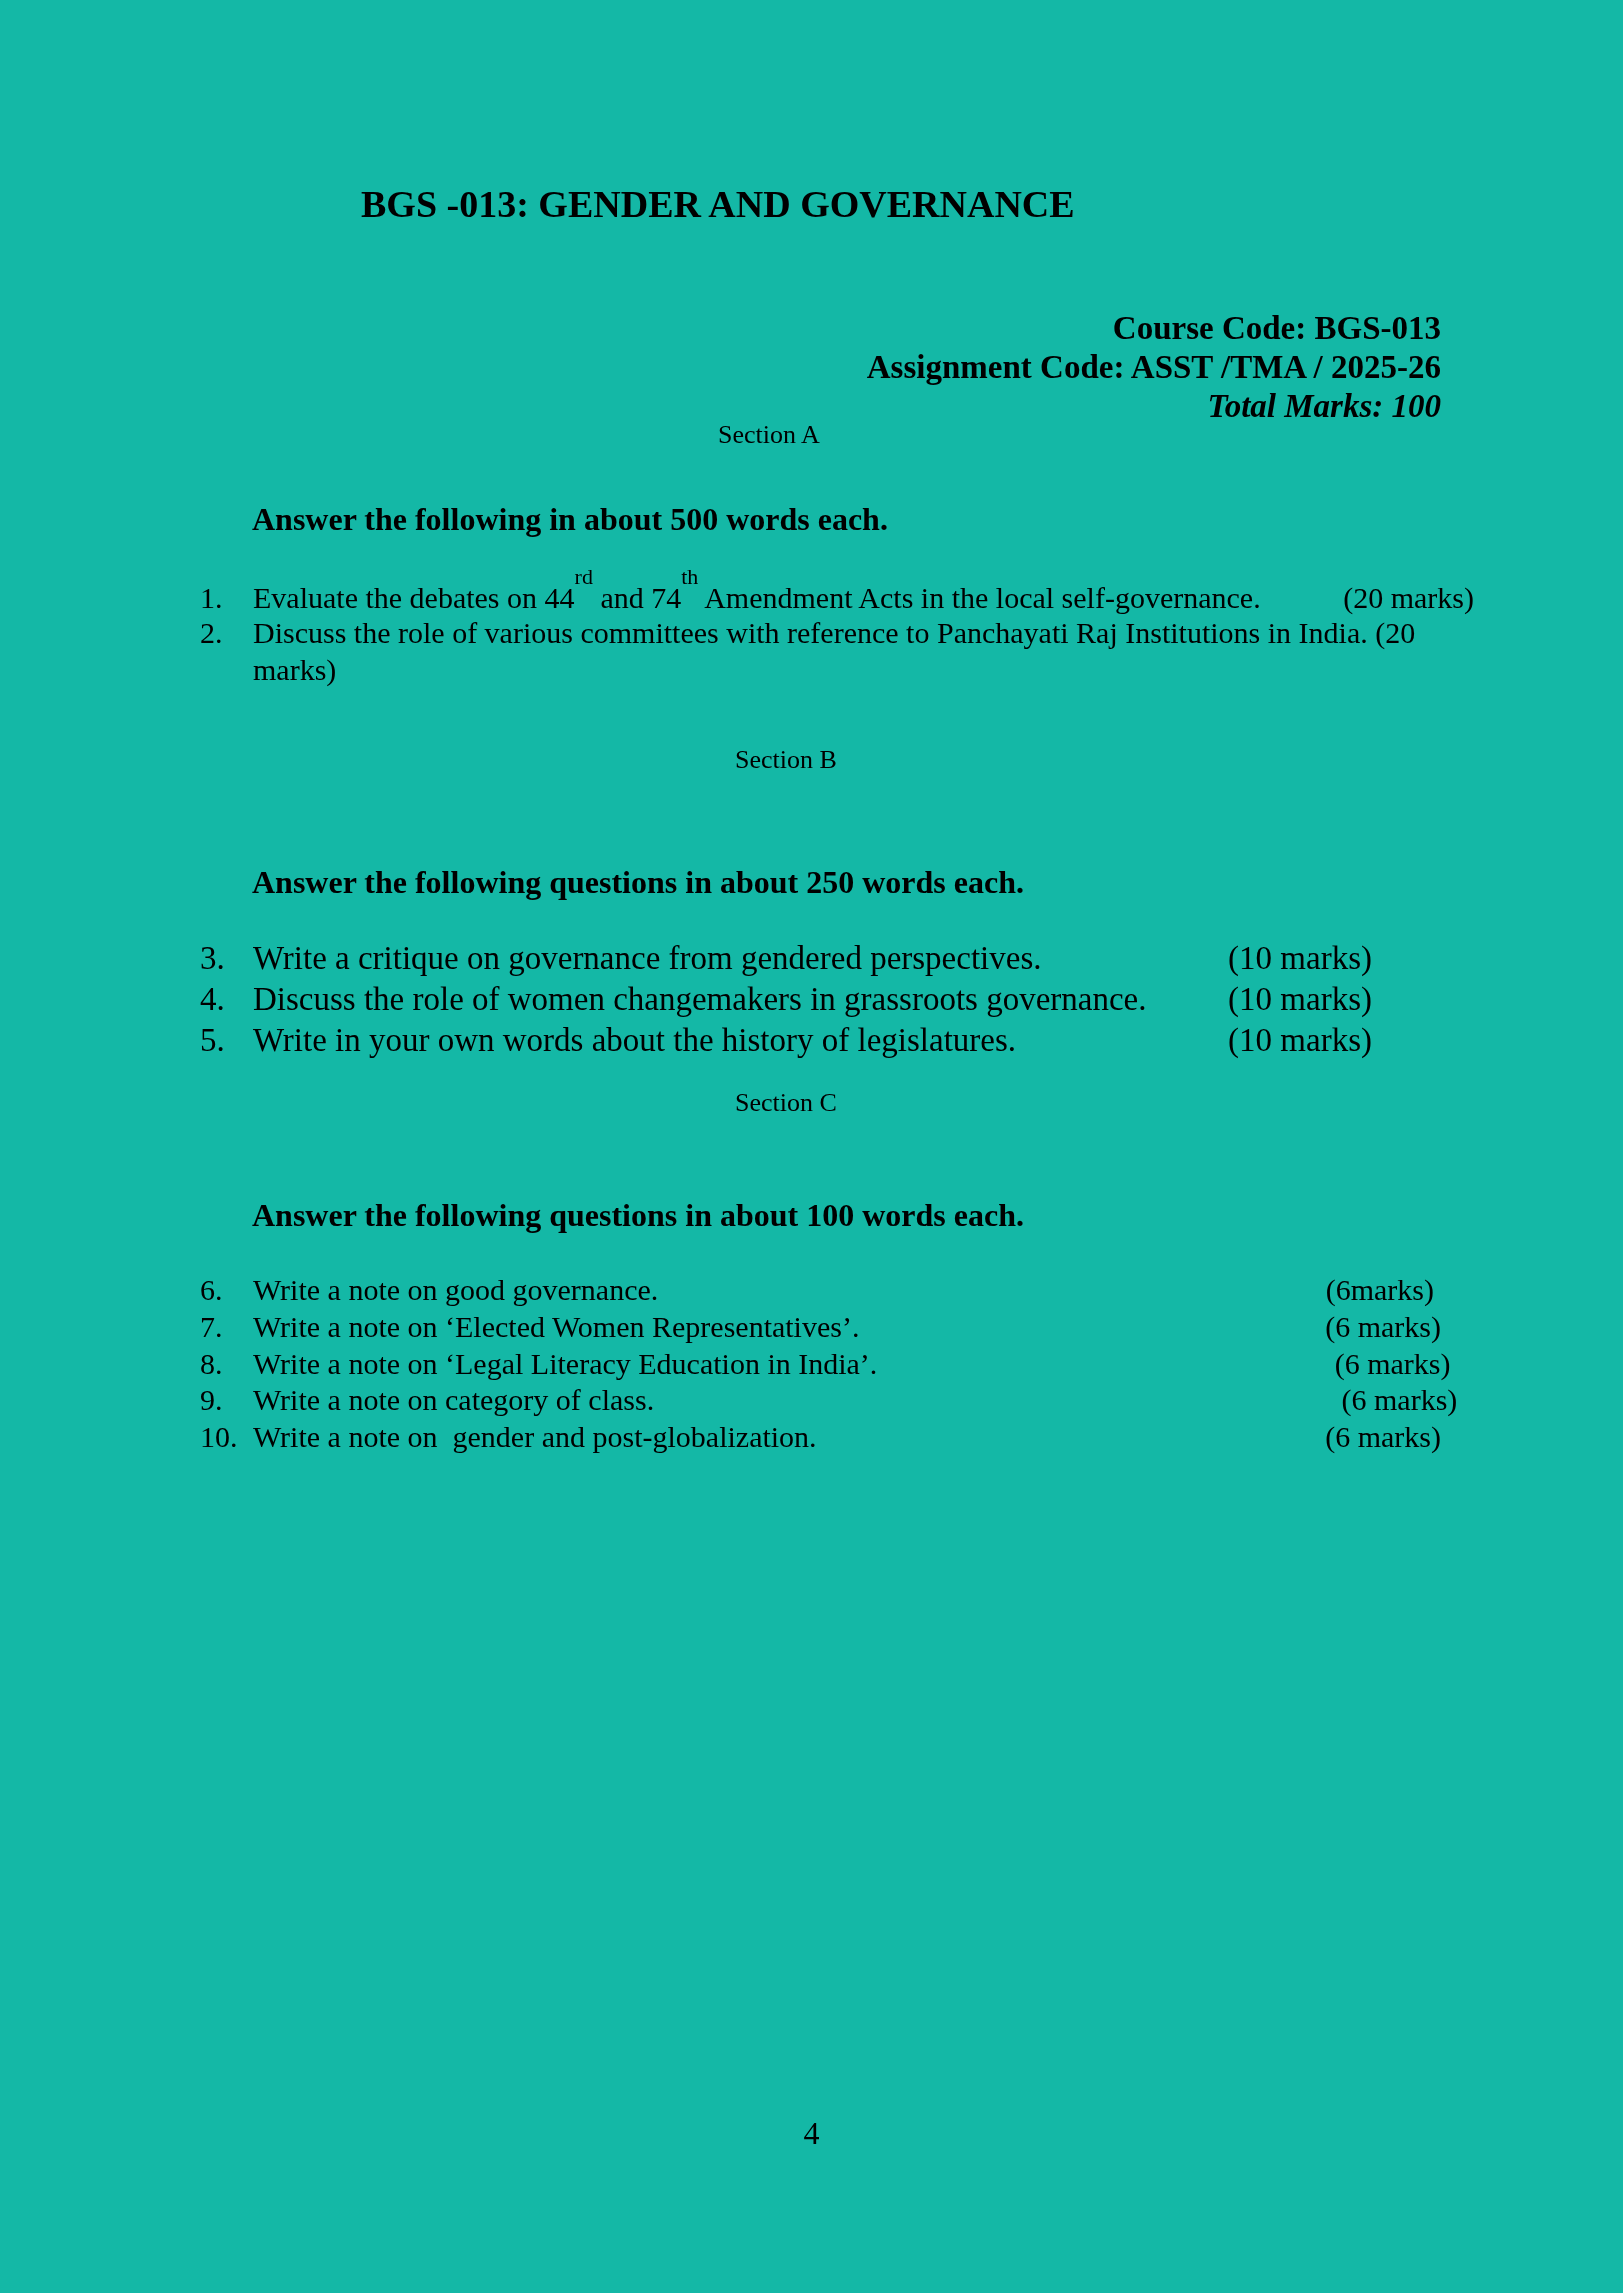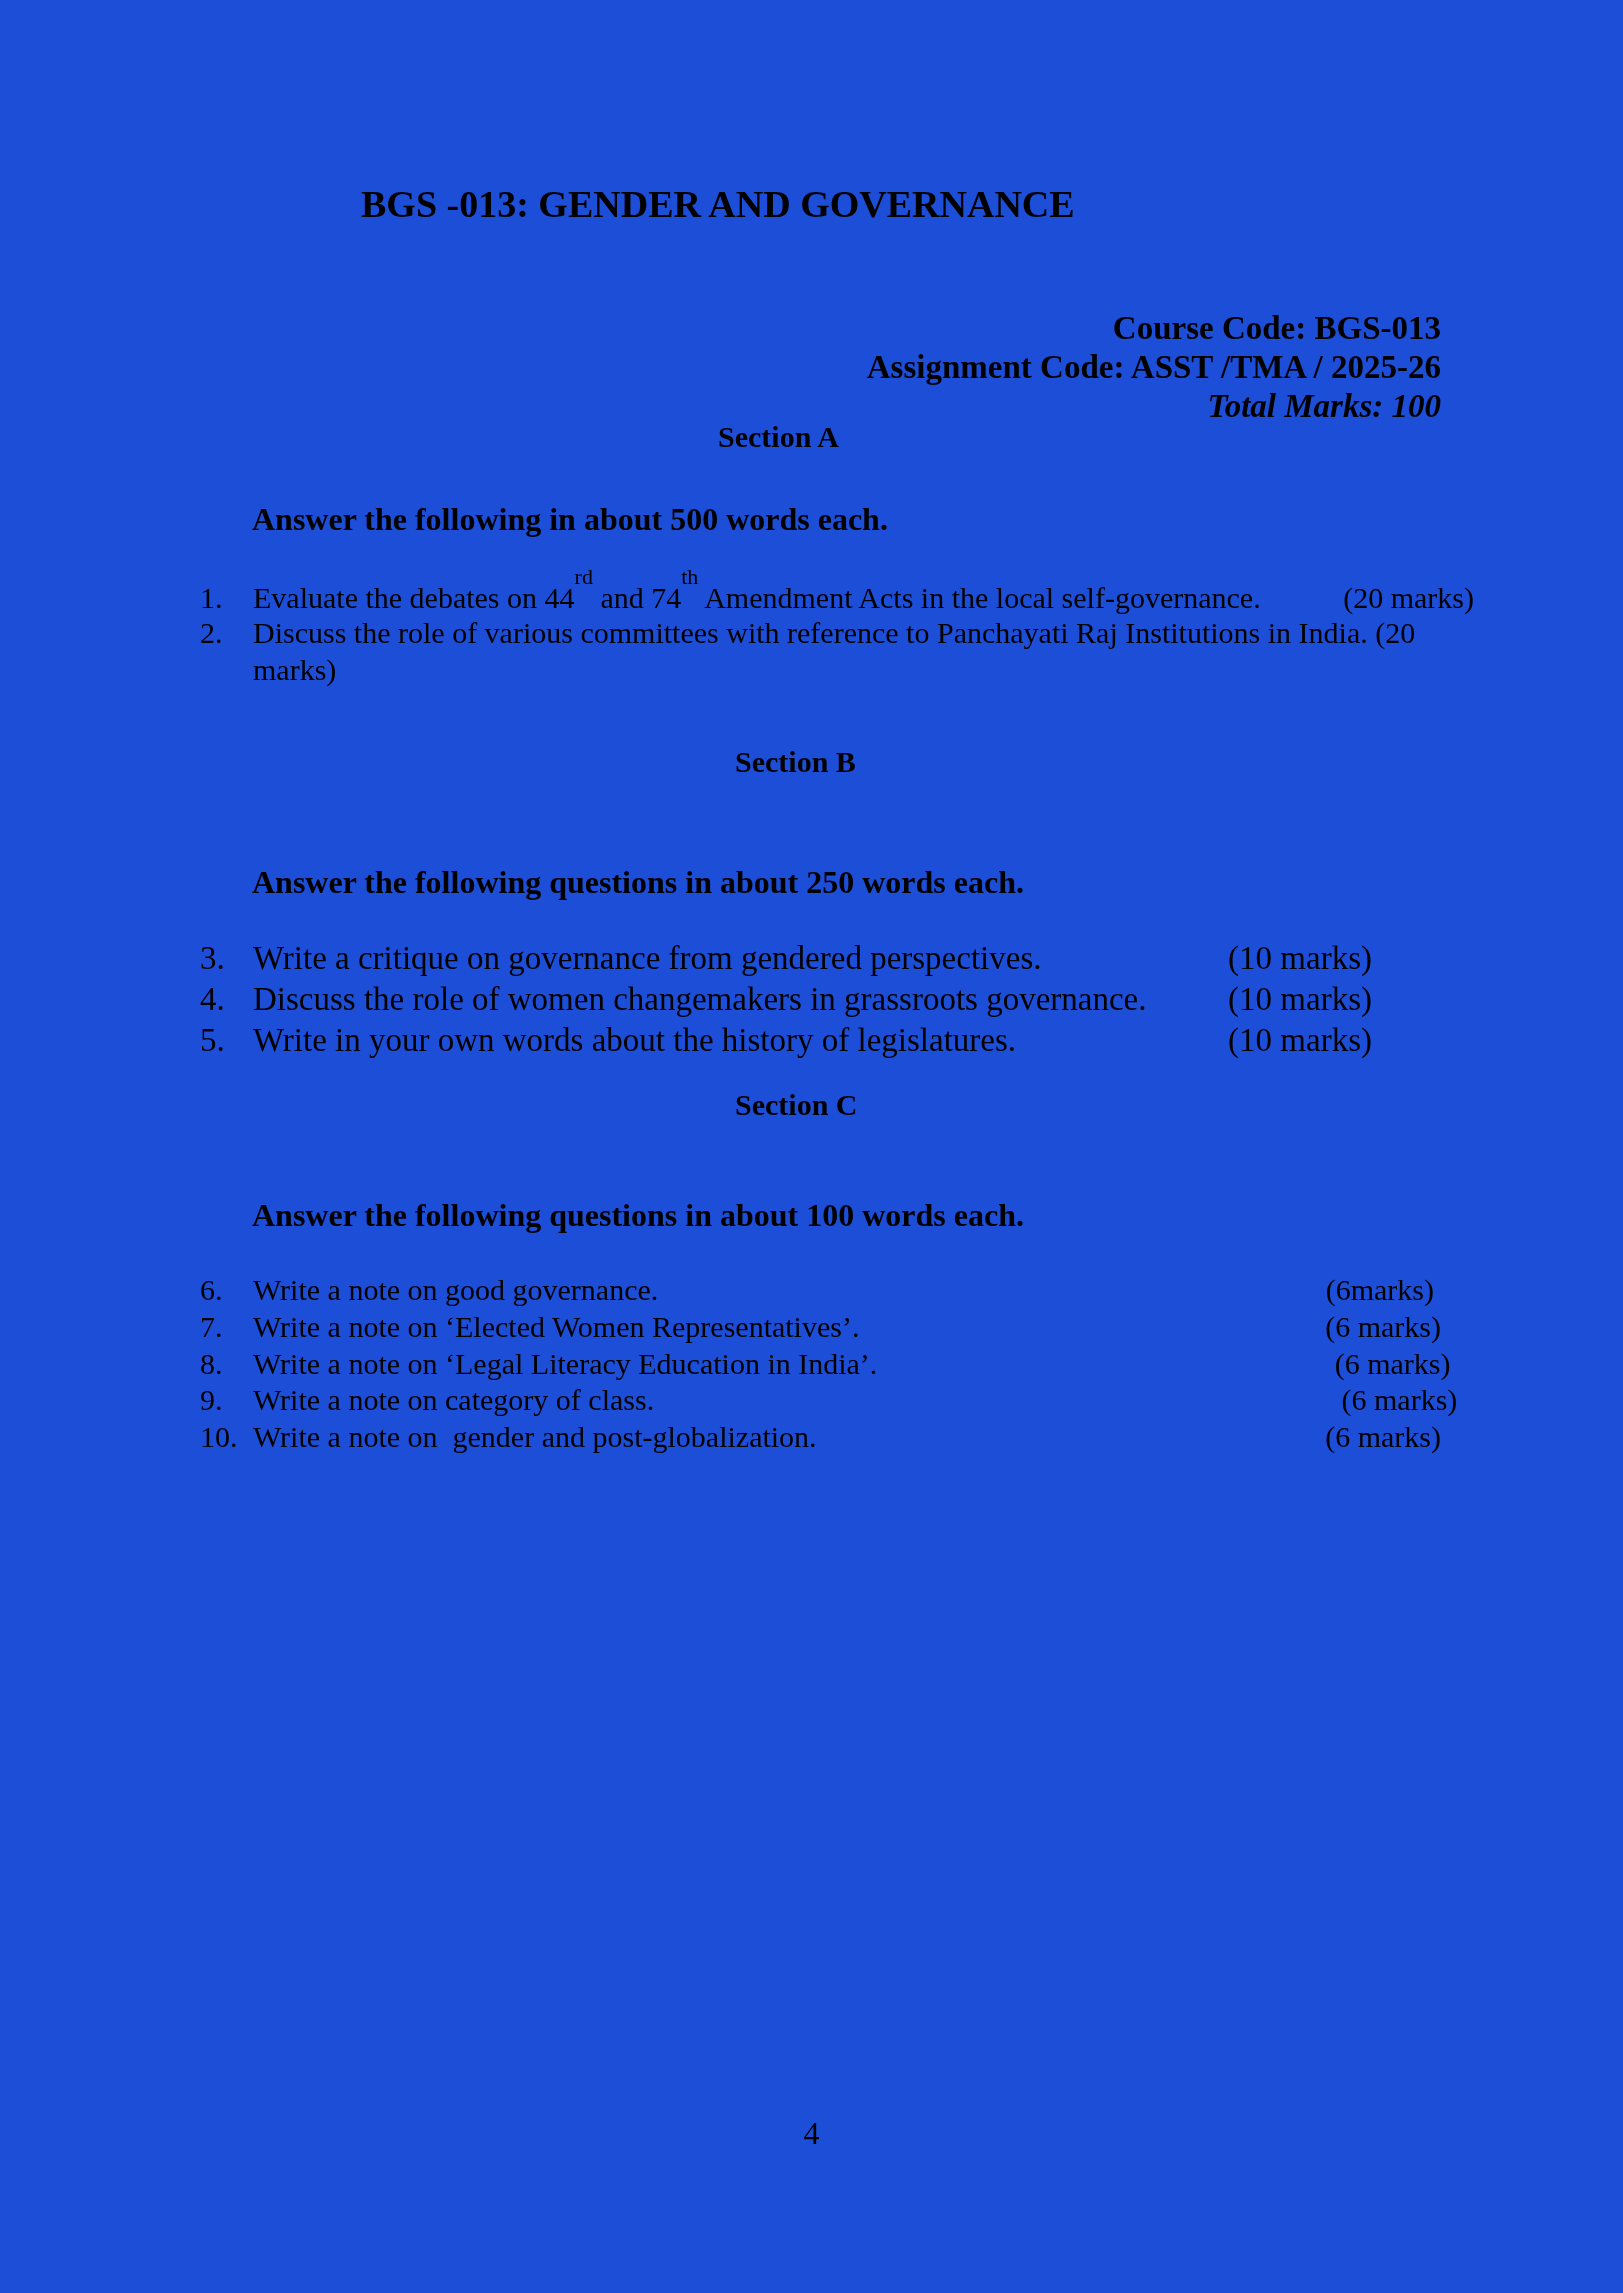--- a/index.html
+++ b/index.html
@@ -1,39 +1,39 @@
 <!DOCTYPE html>
 <html><head>
 <meta charset="utf-8">
 <style>
   html,body{margin:0;padding:0;background:#888;}
   .page{
     position:relative;
     width:1623px;height:2294px;
-    background:#1d4ed8;
+    background:#14b8a6;
     font-family:"Liberation Serif","DejaVu Serif",serif;
     color:#000000;
     overflow:hidden;
   }
   .abs{position:absolute;}
   .title{
     left:361px;top:182px;
     font-size:38px;font-weight:bold;
     white-space:pre;
   }
   .hdr{
     left:212px;right:182px;
     text-align:right;
     font-size:33px;font-weight:bold;
     white-space:pre;
   }
   .hdr-course{top:310px;}
   .hdr-assign{top:349px;}
   .hdr-total{top:388px;font-style:italic;}
-  .sechead{font-size:30px;font-weight:bold;white-space:pre;}
+  .sechead{font-size:26px;font-weight:normal;white-space:pre;}
   .sec-a{left:718px;top:420px;}
   .sec-b{left:735px;top:745px;}
   .sec-c{left:735px;top:1088px;}
   .instr{
     left:252px;
     font-size:32px;font-weight:bold;
     white-space:pre;
   }
   .instr-a{top:501px;}
   .instr-b{top:864px;}

